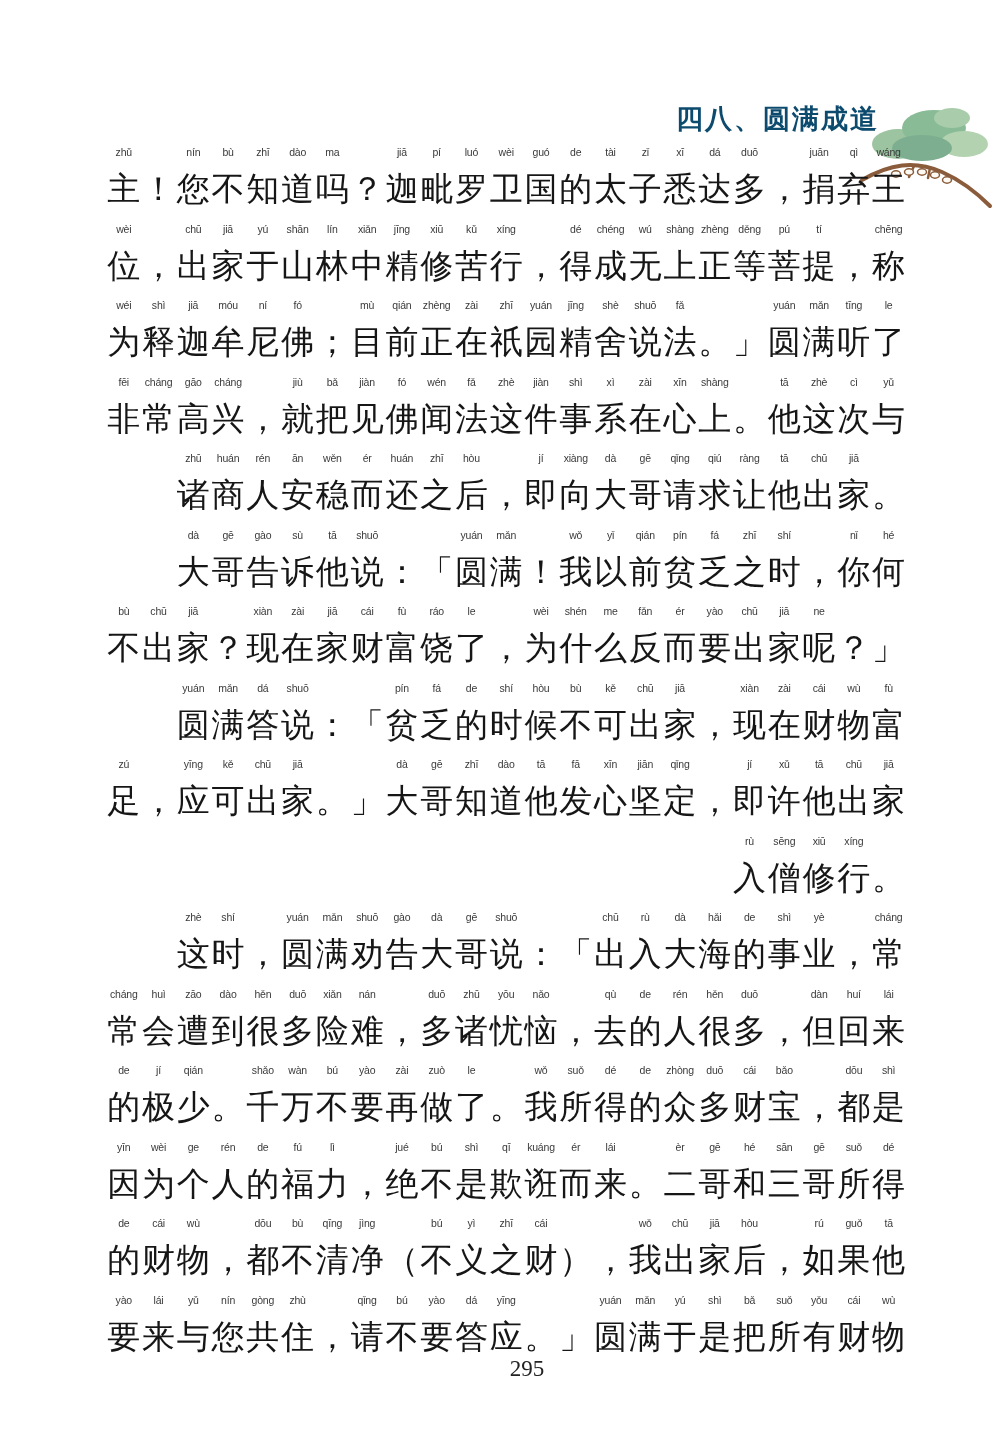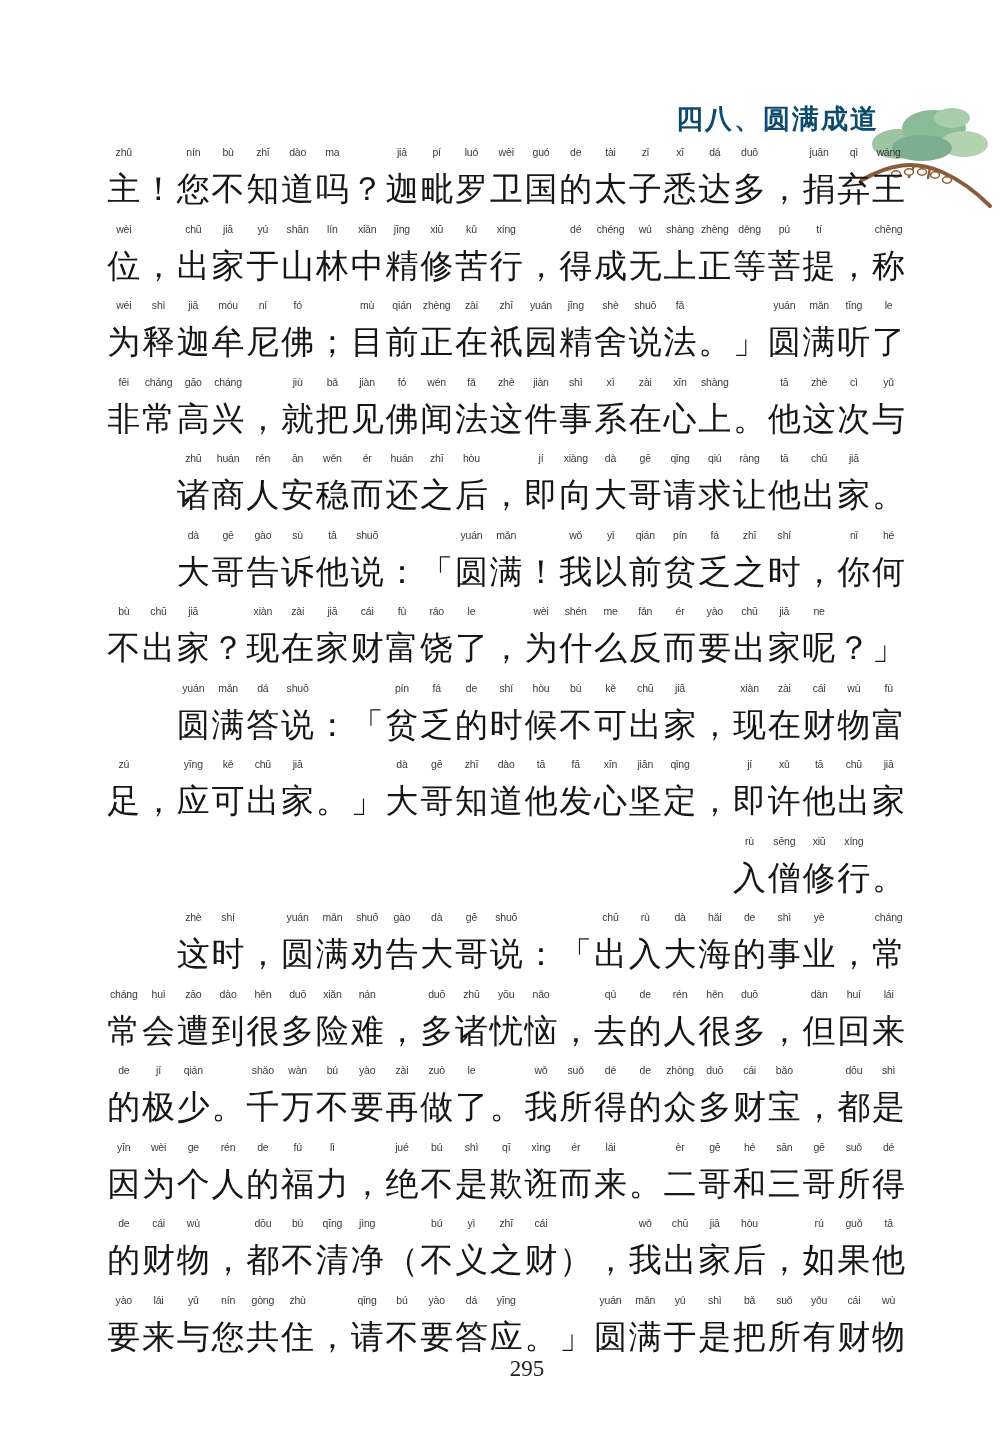--- a/index.html
+++ b/index.html
@@ -1254,21 +1254,21 @@
       </span>
       <span class="cell">
         <span class="py">shì</span>
         <span class="hz">是</span>
       </span>
       <span class="cell">
         <span class="py">qī</span>
         <span class="hz">欺</span>
       </span>
       <span class="cell">
-        <span class="py">xìng</span>
+        <span class="py">kuáng</span>
         <span class="hz">诳</span>
       </span>
       <span class="cell">
         <span class="py">ér</span>
         <span class="hz">而</span>
       </span>
       <span class="cell">
         <span class="py">lái</span>
         <span class="hz">来</span>
       </span>

